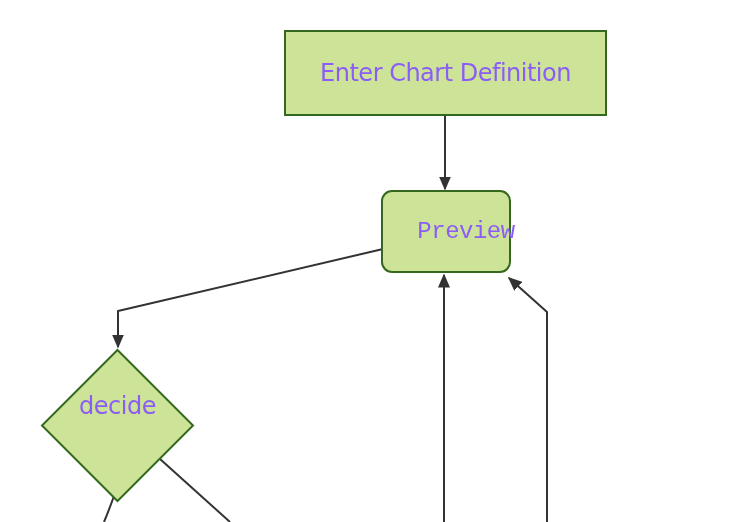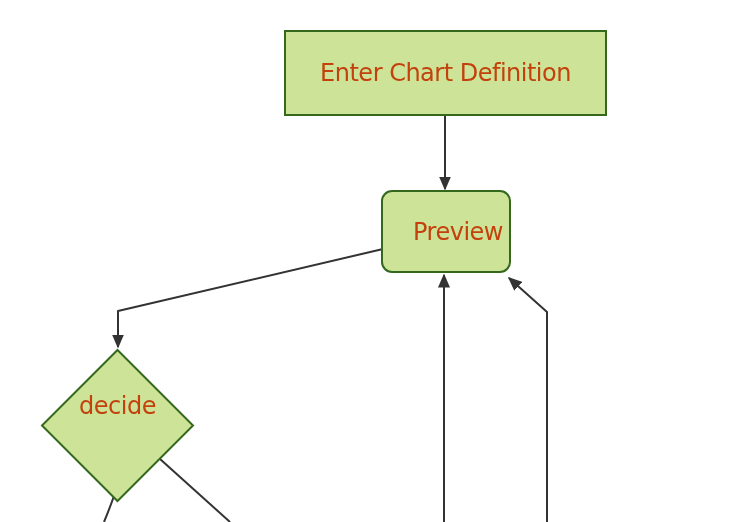--- a/index.html
+++ b/index.html
@@ -22,21 +22,21 @@
     left: 0; top: 0;
     width: 740px;
     height: 522px;
   }
   .node-label {
     position: absolute;
     display: flex;
     align-items: center;
     justify-content: center;
     text-align: center;
-    color: #c2410c;
+    color: #8b5cf6;
     font-size: 24px;
     letter-spacing: -0.5px;
     white-space: nowrap;
     pointer-events: none;
   }
 </style>
 </head>
 <body>
 
 <div id="canvas">
@@ -59,17 +59,17 @@
 
     <g stroke="#34691d" stroke-width="2" fill="#cde498">
       <rect x="285" y="31" width="321" height="84"></rect>
       <rect x="382" y="191" width="128" height="81" rx="10" ry="10"></rect>
       <polygon points="117.5,350 193,425.5 117.5,501 42,425.5"></polygon>
     </g>
   </svg>
 
   <div class="node-label" style="left:285px; top:31px; width:321px; height:84px;">Enter Chart Definition</div>
 
-  <div class="node-label" style="left:382px; top:191px; width:152px; height:81px;">Preview</div>
+  <div class="node-label" style="left:390px; top:191px; width:152px; height:81px;font-family:Liberation Mono, monospace;">Preview</div>
 
   <div class="node-label" style="left:42px; top:330px; width:151px; height:152px;">decide</div>
 
 </div>
 
 </body></html>

